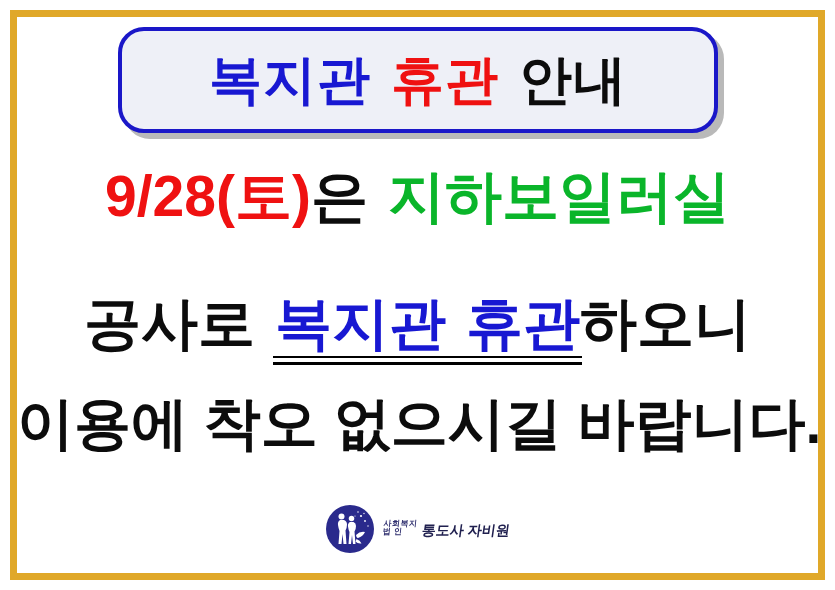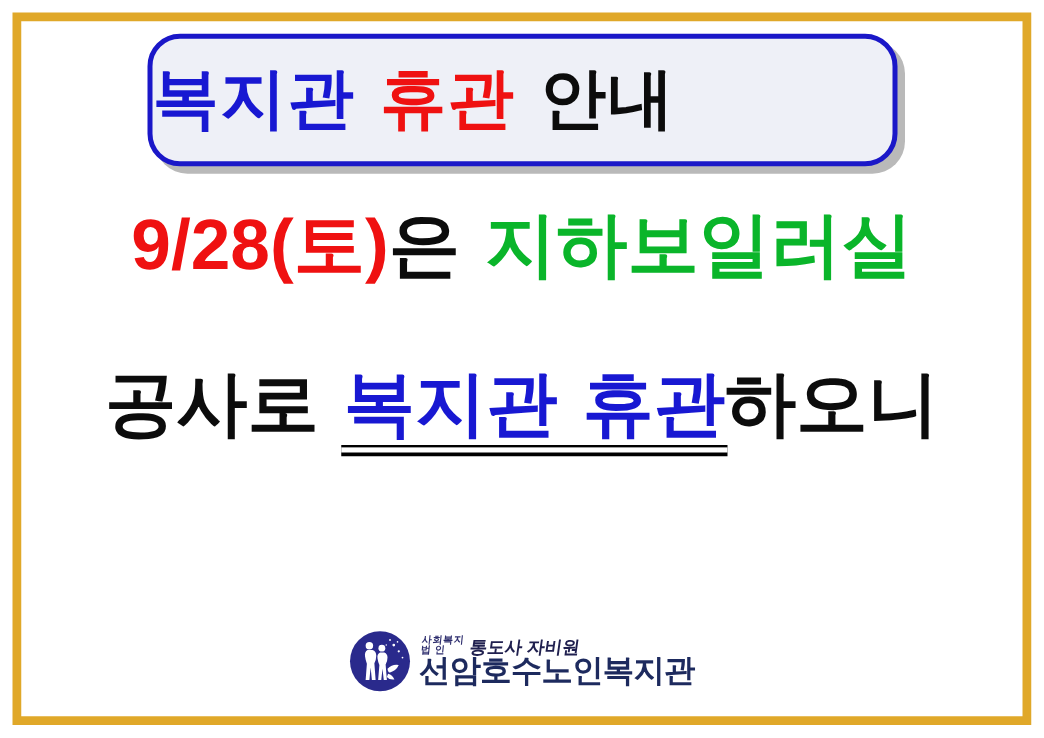--- a/index.html
+++ b/index.html
@@ -61,20 +61,21 @@
     left: 0;
     top: 0;
     width: 100%;
     height: 100%;
     background: #eef0f7;
     border: 4px solid #1a17c8;
     border-radius: 26px;
     box-sizing: border-box;
     display: flex;
     align-items: center;
+    justify-content: center;
   }
   .title-text {
     font-size: 53px;
     font-weight: bold;
     letter-spacing: 1px;
     white-space: nowrap;
     line-height: 1;
     margin-top: -2px;
   }
   .t-blue { color: #1818d2; }
@@ -203,20 +204,21 @@
       <div class="title-shadow"></div>
       <div class="title-box">
         <div class="title-text"><span class="t-blue">복지관</span><span class="sp"></span><span class="t-red">휴관</span><span class="sp"></span><span class="t-black">안내</span></div>
       </div>
     </div>
 
     <div class="line line1"><span class="t-red num">9/28(토)</span><span class="t-black">은</span><span class="sp"></span><span class="t-green">지하보일러실</span></div>
 
     <div class="line line2"><span class="t-black">공사로</span><span class="sp"></span><span class="underlined t-blue"><span>복지관</span><span class="sp"></span><span>휴관</span></span><span class="t-black">하오니</span></div>
 
+    <div class="line line3 t-black">이용에 착오 없으시길 바랍니다.</div>
 
     <div class="logo">
       <svg class="emblem" viewBox="0 0 100 100">
         <circle cx="50" cy="50" r="48" fill="#2a2a8c"></circle>
         <path d="M30 32 q-5 3 -4 10 q1 7 3 12 l-2 26 h6 l2 -20 l2 20 h6 l-2 -27 q3 -6 3 -12 q0 -7 -6 -9 z" fill="#ffffff"></path>
         <circle cx="33" cy="25" r="6" fill="#ffffff"></circle>
         <path d="M50 36 q-5 3 -4 9 q1 7 3 11 l-2 24 h5 l2 -18 l2 18 h5 l-2 -25 q3 -5 3 -11 q0 -6 -5 -8 z" fill="#ffffff"></path>
         <circle cx="53" cy="29" r="5.5" fill="#ffffff"></circle>
         <path d="M62 62 q8 -8 18 -6 q-4 9 -14 12 q-3 1 -4 -6 z" fill="#ffffff"></path>
         <path d="M63 70 q7 2 10 9 q-8 1 -12 -4 z" fill="#ffffff"></path>
@@ -228,18 +230,17 @@
         <circle cx="60" cy="24" r="1.2" fill="#ffffff"></circle>
       </svg>
       <div class="logo-txt">
         <div class="logo-sub">
           <div class="logo-sub-small">
             <div>사회복지</div>
             <div>법    인</div>
           </div>
           <div class="logo-sub-big">통도사 자비원</div>
         </div>
-        <div class="logo-main">선암호수노인복지관</div>
       </div>
     </div>
 
   </div>
 </div>
 
 </body></html>

